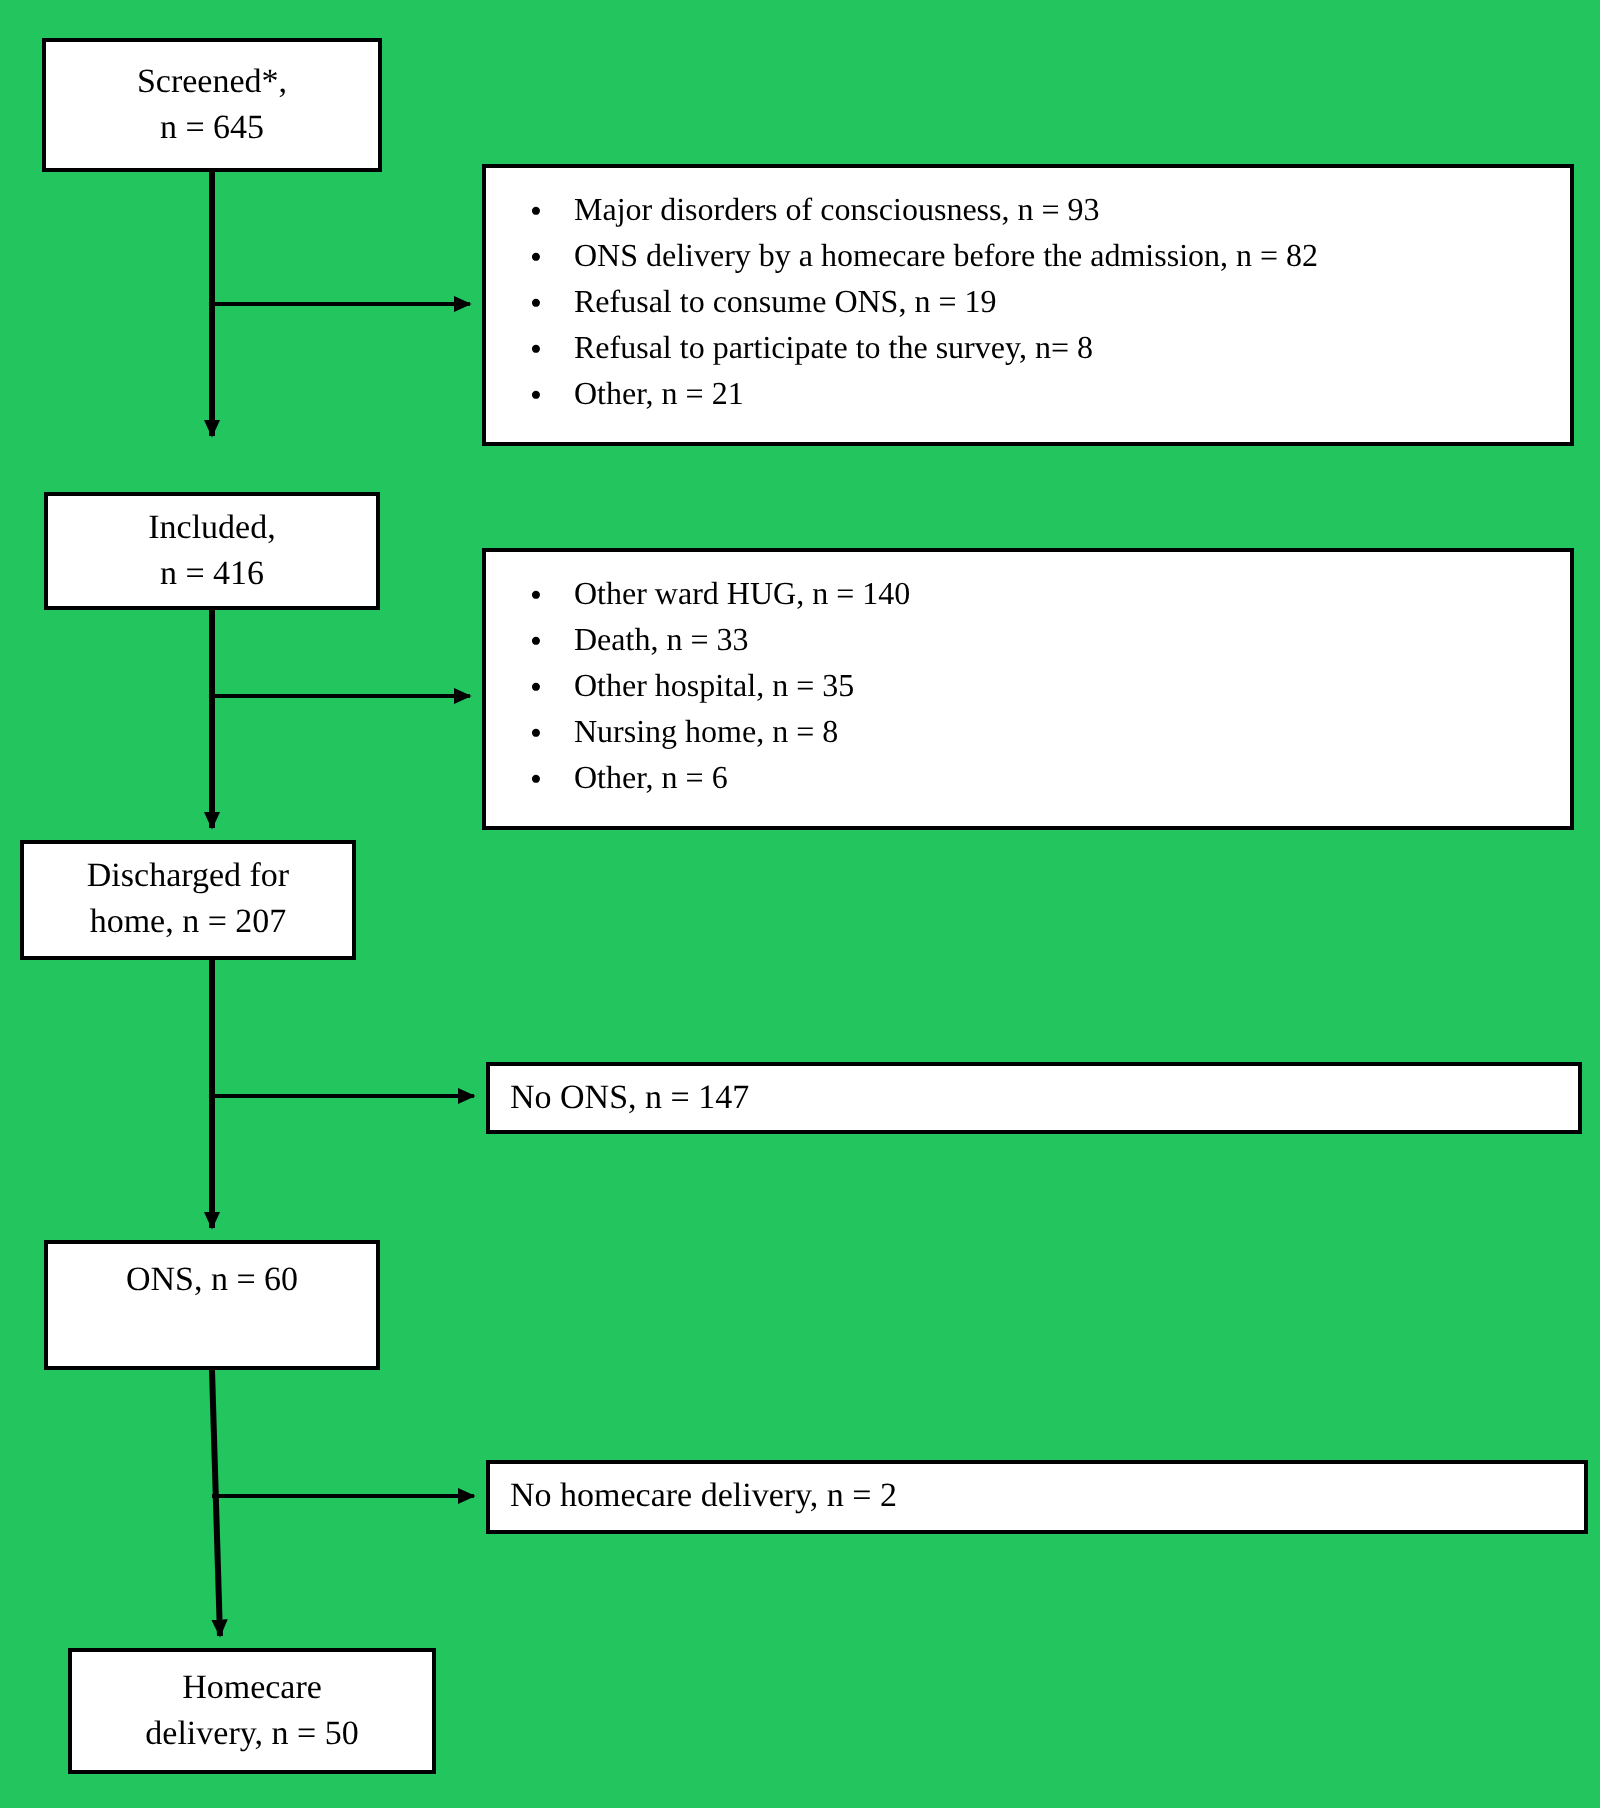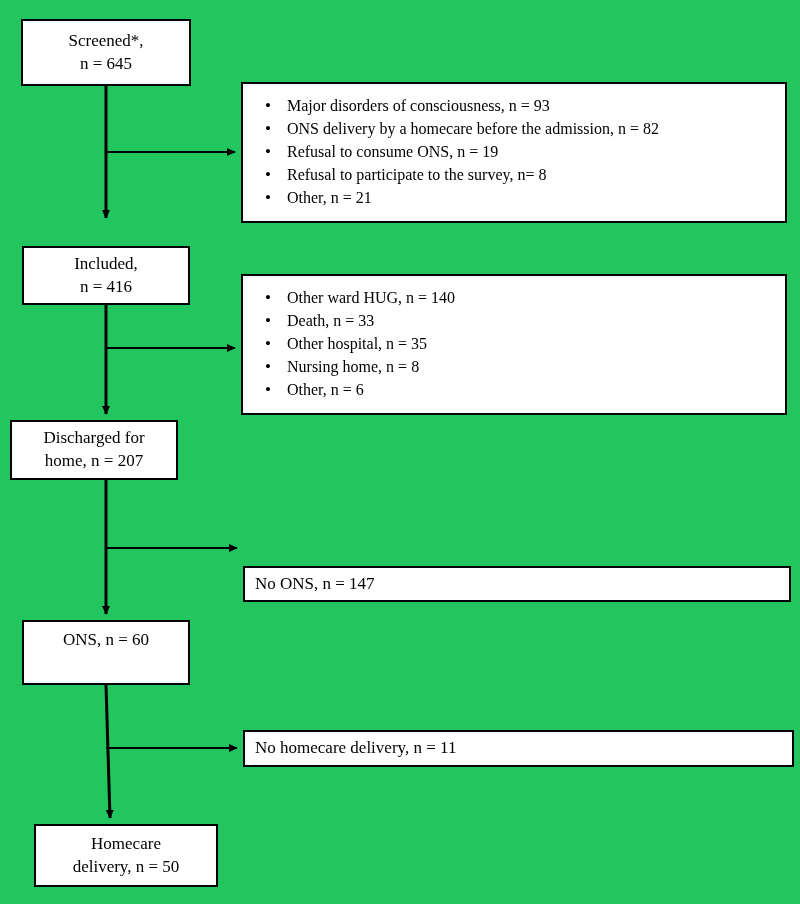--- a/index.html
+++ b/index.html
@@ -138,30 +138,30 @@
       <li>Nursing home, n = 8</li>
       <li>Other, n = 6</li>
     </ul>
   </div>
 
   <div class="node centered" style="left:10px; top:420px; width:168px; height:60px;">
     <span class="label">Discharged for
 home, n = 207</span>
   </div>
 
-  <div class="node left-mid" style="left:243px; top:531px; width:548px; height:36px;margin-top:35px;">
+  <div class="node left-mid" style="left:243px; top:531px; width:548px; height:36px;">
     <span class="label">No ONS, n = 147</span>
   </div>
 
   <div class="node top-center" style="left:22px; top:620px; width:168px; height:65px;">
     <span class="label">ONS, n = 60</span>
   </div>
 
   <div class="node left-mid" style="left:243px; top:730px; width:551px; height:37px;">
-    <span class="label">No homecare delivery, n = 11</span>
+    <span class="label">No homecare delivery, n = 2</span>
   </div>
 
   <div class="node centered" style="left:34px; top:824px; width:184px; height:63px;align-items:center;">
     <span class="label">Homecare
 delivery, n = 50</span>
   </div>
 
 </div>
 
 </body></html>

